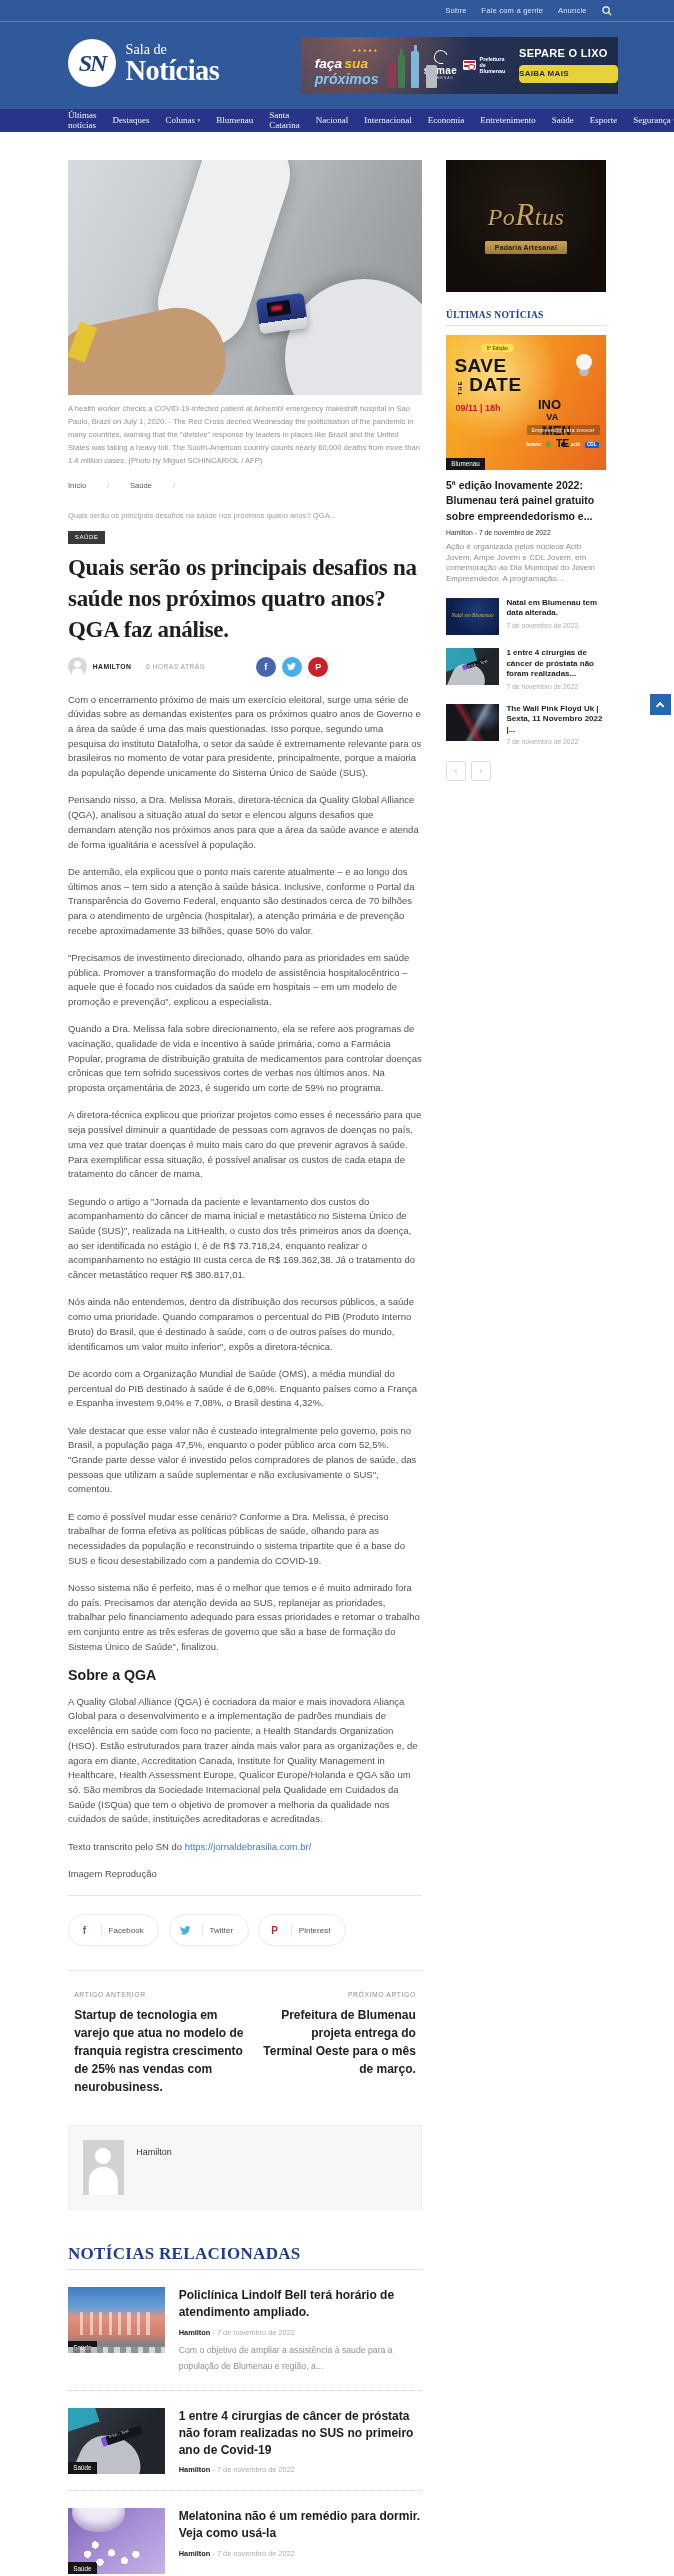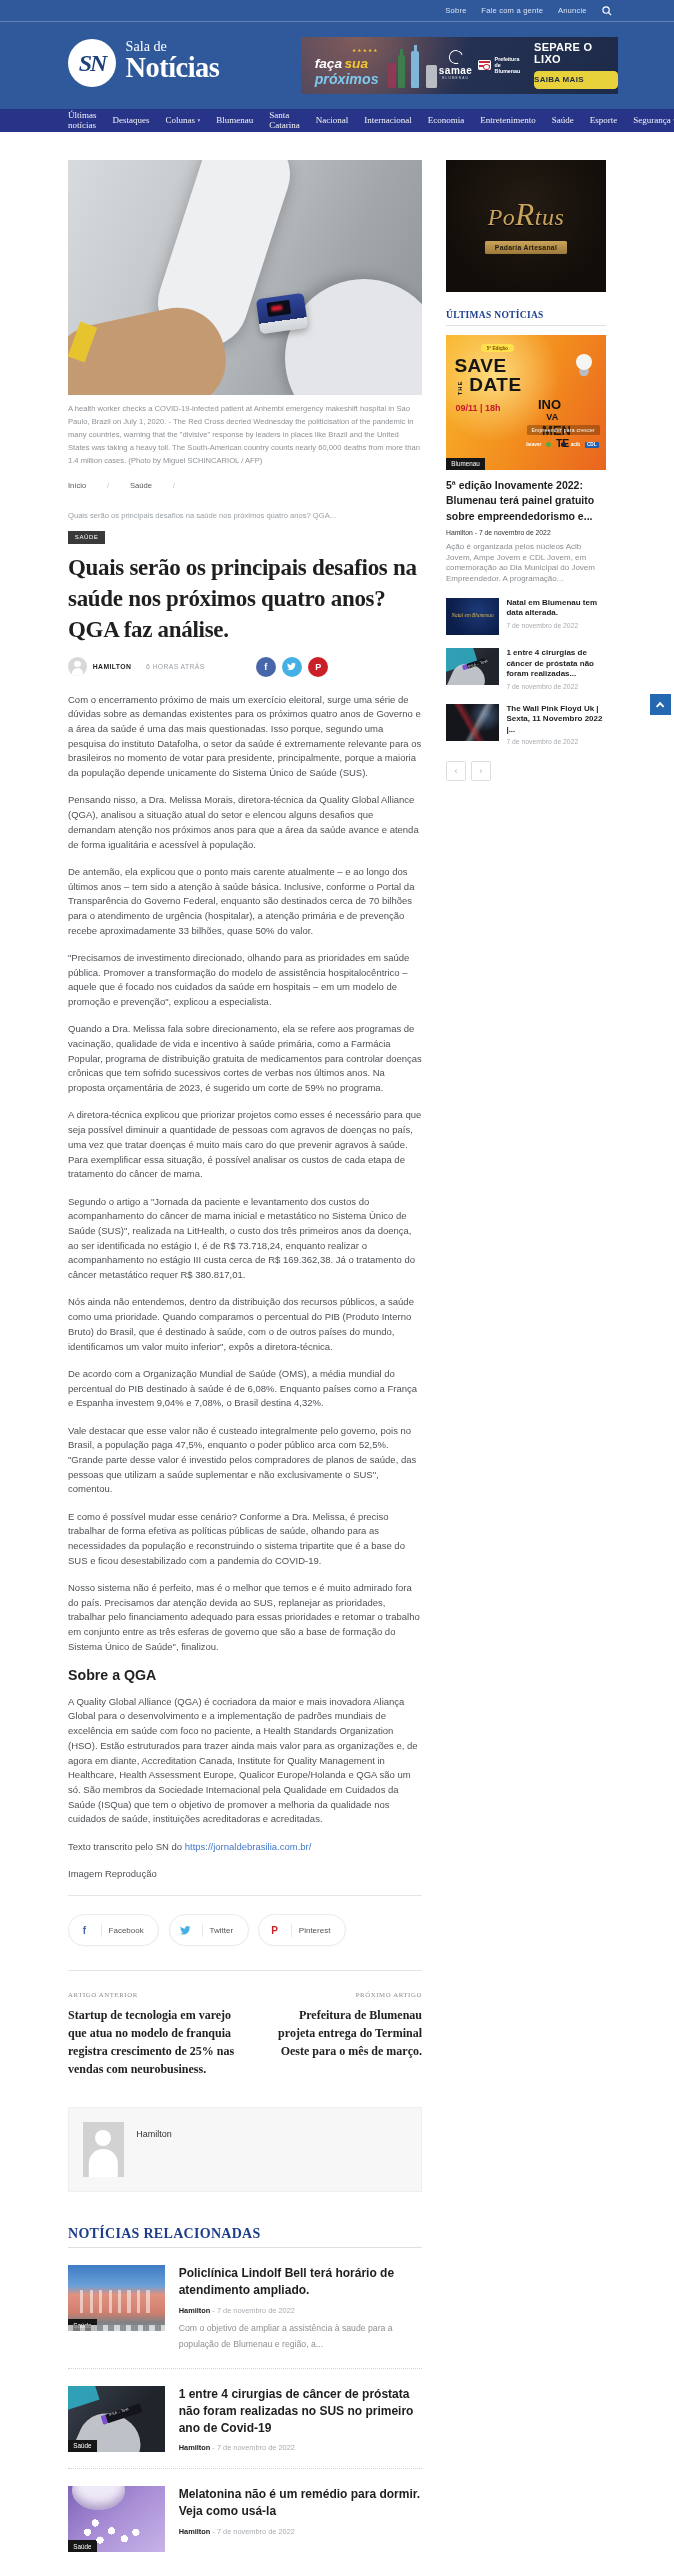--- a/index.html
+++ b/index.html
@@ -13,21 +13,21 @@
   
   .topbar {
     height:22px; background:#30599c; border-bottom:0.5px solid rgba(255,255,255,.25);
     display:flex; align-items:center; justify-content:flex-end; gap:14.7px; padding-right:61px;
   }
   .topbar a { color:#d9e2f2; font-size:7.6px; letter-spacing:0.2px; }
   .search-btn { display:flex; align-items:center; cursor:pointer; }
 
   
   .header { height:87px; background:#30599c; position:relative; }
-  .logo { position:absolute; left:68px; top:17px; display:flex; gap:9.5px; }
+  .logo { position:absolute; left:68px; top:17px; display:flex; align-items:center; gap:9.5px; }
   .logo-circle {
     width:48px; height:48px; border-radius:50%; background:#fff; display:flex;
     align-items:center; justify-content:center;
     font-family:"Liberation Serif",serif; font-style:italic; font-weight:bold;
     font-size:24px; color:#1d3f7a; letter-spacing:-2.1px;
   }
   .logo-text .l1 { font-family:"Liberation Serif",serif; color:#fff; font-size:14.2px; line-height:14.7px; }
   .logo-text .l2 { font-family:Liberation Serif, serif; color:#fff; font-size:28.4px; line-height:27px; font-weight:bold; letter-spacing:-0.5px; }
 
   .header-ad {
@@ -54,21 +54,21 @@
   .samae-ring { width:13.7px; height:13.7px; border:1.6px solid #fff; border-radius:50%; margin:0 auto 1.1px; border-right-color:transparent; transform:rotate(25deg); }
   .samae-logo .nm { font-size:10px; font-weight:bold; letter-spacing:0.5px; }
   .samae-logo .sub { font-size:3.2px; letter-spacing:1.1px; color:#cdd6e4; }
   .pref { display:flex; align-items:center; gap:3.2px; }
   .pref-flag { width:13.7px; height:9.5px; background:repeating-linear-gradient(180deg,#c8283c 0 2.1px,#fff 2.1px 4.2px); border:0.5px solid #fff; border-radius:1.1px; position:relative; }
   .pref-flag::after { content:""; position:absolute; left:4.2px; top:2.1px; width:4.7px; height:4.7px; border-radius:50%; background:#fff; border:0.5px solid #c8283c; }
   .pref-name { color:#fff; font-size:5.3px; font-weight:bold; line-height:6.3px; width:32px; }
   .ad-cta { margin-left:7.4px; text-align:left; }
   .ad-cta .headline { color:#fff; font-weight:bold; font-size:11px; letter-spacing:0.3px; }
   .ad-cta .btn {
-    margin:5.3px auto 0; width:84px; background:#e8d23c; color:#1d2b49; font-weight:bold;
+    margin:5.3px auto 0; width:99px; background:#e8d23c; color:#1d2b49; font-weight:bold;
     font-size:8px; padding:4.7px 0; border-radius:4.2px; letter-spacing:0.3px; cursor:pointer;
   }
 
   
   .nav {
     height:22.6px; background:#283487; display:flex; align-items:center; gap:16px; padding-left:68px;
   }
   .nav a { color:#f2f3f8; font-family:"Liberation Serif","DejaVu Serif",serif; font-size:9px; display:flex; align-items:center; gap:2.6px; }
   .nav .chev { font-size:5.3px; color:#b9c2e8; }
 
@@ -118,36 +118,36 @@
 
   .hr { border:0; border-top:0.5px solid #e5e5e5; margin-top:13.7px; }
 
   .share-pills { margin-top:18px; display:flex; gap:9.5px; }
   .pill { display:flex; align-items:center; height:32px; border:0.5px solid #ececec; border-radius:17px; padding:0 14.7px 0 6.3px; gap:7.4px; box-shadow:0 0.5px 1.6px rgba(0,0,0,.04); cursor:pointer; background:#fff; }
   .pill .p-icon { width:18px; display:flex; justify-content:center; font-weight:bold; font-size:10px; }
   .pill .p-icon svg { width:10.5px; height:10.5px; }
   .pill .p-div { width:0.5px; height:12.6px; background:#e8e8e8; }
   .pill .p-label { font-size:8px; color:#555; }
 
-  .prevnext { margin-top:20px; display:flex; justify-content:space-between; gap:16px;font-family:Liberation Serif, serif; }
+  .prevnext { margin-top:20px; display:flex; justify-content:center; gap:16px; }
   .pn-label { font-size:6.8px; color:#8a8f94; letter-spacing:0.6px; }
   .pn-title { margin-top:7.4px; font-size:12px; line-height:18px; font-weight:bold; color:#222; }
   .pn-next { text-align:right; }
 
   .author-box { margin-top:29.5px; background:#f7f7f7; border:0.5px solid #efefef; padding:13.7px; display:flex; gap:12.6px; }
   .persona { width:41px; height:55px; background:#d2d2d2; position:relative; overflow:hidden; flex:none; }
   .persona::before { content:""; position:absolute; top:8.4px; left:50%; transform:translateX(-50%); width:16px; height:16px; border-radius:50%; background:#fff; }
   .persona::after { content:""; position:absolute; top:27px; left:50%; transform:translateX(-50%); width:28.4px; height:32px; border-radius:14.2px 14.2px 0 0; background:#fff; }
   .author-box .a-name { font-size:9px; color:#333; margin-top:7.4px; }
 
   .related-heading, .latest-heading {
     font-family:"Liberation Serif","DejaVu Serif",serif; font-weight:bold; color:#1c3e8c;
     letter-spacing:0.3px; border-bottom:0.5px solid #e0e0e0; padding-bottom:5.8px;
   }
-  .related-heading { margin-top:34px; font-size:14px; }
+  .related-heading { margin-top:34px; font-size:17px; }
   .latest-heading { font-size:9.5px; margin-top:18px; }
 
   .rel-item { margin-top:17px; display:flex; gap:13.7px; }
   .rel-thumb { width:97px; height:66px; position:relative; overflow:hidden; flex:none; }
   .img-tag { position:absolute; left:0; bottom:0; background:#161616; color:#fff; font-size:6.3px; padding:2.6px 5.3px; }
   .rel-body .r-title { font-size:12px; line-height:17px; font-weight:bold; color:#1e1e1e; }
   .r-meta { margin-top:6.3px; font-size:7.4px; }
   .r-meta .m-author { font-weight:bold; color:#222; }
   .r-meta .m-date { color:#a8acb0; }
   .r-excerpt { margin-top:6.8px; font-size:8.7px; line-height:15.3px; color:#8d9194; }

